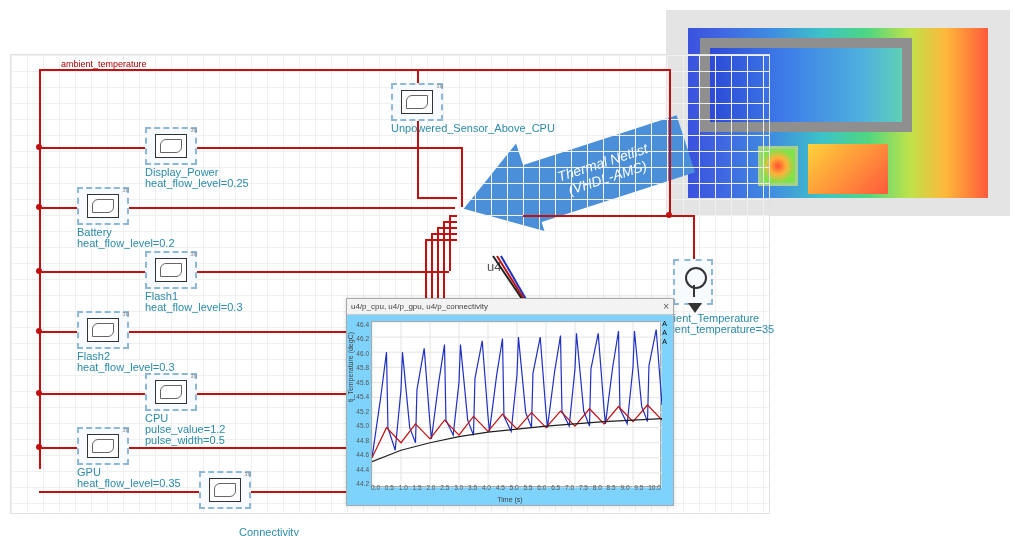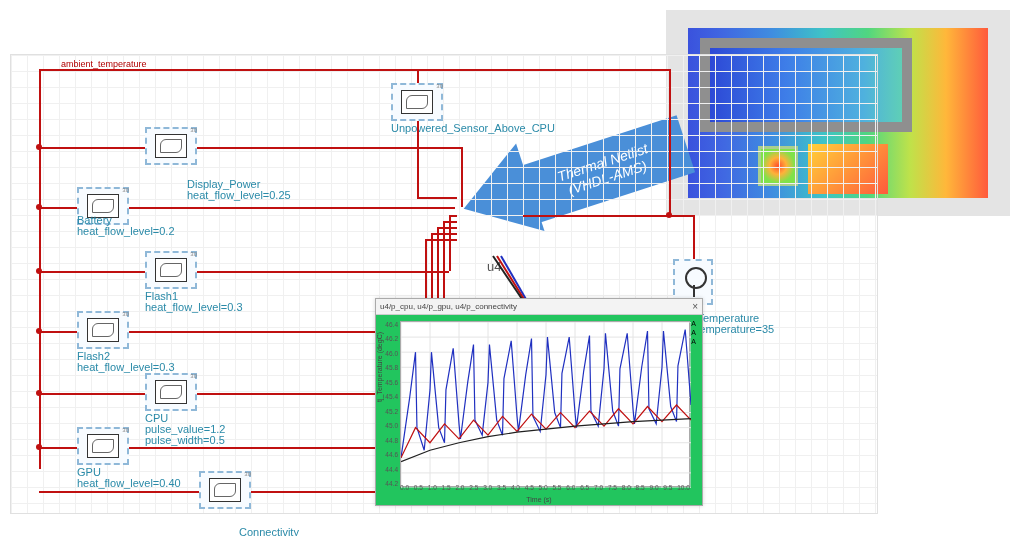--- a/index.html
+++ b/index.html
@@ -9,21 +9,21 @@
     background: #ffffff;
     position: relative;
     font-family: Arial, sans-serif;
     overflow: hidden;
   }
   
   .schematic {
     position: absolute;
     left: 10px;
     top: 54px;
-    width: 868px;
+    width: 760px;
     height: 460px;
     background:
       linear-gradient(to right, #f0f0f0 1px, transparent 1px) 0 0 / 16px 16px,
       linear-gradient(to bottom, #f0f0f0 1px, transparent 1px) 0 0 / 16px 16px,
       linear-gradient(to right, #e6e6e6 1px, transparent 1px) 0 0 / 64px 64px,
       linear-gradient(to bottom, #e6e6e6 1px, transparent 1px) 0 0 / 64px 64px;
     border: 1px solid #e0e0e0;
   }
   .ambient-label {
     position: absolute;
@@ -146,24 +146,23 @@
     width:0;height:0;
     border-left:7px solid transparent;
     border-right:7px solid transparent;
     border-top:10px solid #333;
   }
   
   .chart-win {
     position: absolute;
     width: 328px;
     height: 208px;
-    background: #22c55e;
+    background: #7dd3fc;
     border: 1px solid #aaa;
     box-shadow: 0 0 4px rgba(0,0,0,0.15);
-    margin-left: 29px;
   }
   .chart-win .titlebar {
     height: 16px;
     display:flex;
     align-items:center;
     justify-content:space-between;
     padding:0 4px;
     font-size:8px;
     color:#444;
     border-bottom:1px solid #ccc;
@@ -325,32 +324,32 @@
     </div>
   <div class="blk-label" style="left:380px; top:68px;">Unpowered_Sensor_Above_CPU</div>
   <div class="wire v" style="left:406px; top:14px; height:14px;"></div>
   <div class="wire v" style="left:406px; top:66px; height:76px;"></div>
   <div class="wire h" style="left:406px; top:142px; width:40px;"></div>
 
   <div class="srcblk" style="left:134px; top:72px;">
       <span class="tiny">30</span>
       <div class="inner"></div>
     </div>
-  <div class="blk-label" style="left:134px; top:124px;margin-left:42px;"><span>Display_Power</span>
+  <div class="blk-label" style="left:134px; top:112px;"><span>Display_Power</span>
 <span>heat_flow_level=0.25</span></div>
   <div class="wire h" style="left:28px; top:92px; width:106px;"></div>
   <div class="node" style="left:28px; top:92px;"></div>
   <div class="wire h" style="left:186px; top:92px; width:264px;"></div>
   <div class="wire v" style="left:450px; top:92px; height:60px;"></div>
 
   <div class="srcblk" style="left:66px; top:132px;">
       <span class="tiny">30</span>
       <div class="inner"></div>
     </div>
-  <div class="blk-label" style="left:66px; top:160px;"><span>Battery</span>
+  <div class="blk-label" style="left:66px; top:172px;"><span>Battery</span>
 <span>heat_flow_level=0.2</span></div>
   <div class="wire h" style="left:28px; top:152px; width:38px;"></div>
   <div class="node" style="left:28px; top:152px;"></div>
   <div class="wire h" style="left:118px; top:152px; width:326px;"></div>
 
   <div class="srcblk" style="left:134px; top:196px;">
       <span class="tiny">30</span>
       <div class="inner"></div>
     </div>
   <div class="blk-label" style="left:134px; top:236px;"><span>Flash1</span>
@@ -384,21 +383,21 @@
   <div class="node" style="left:28px; top:338px;"></div>
   <div class="wire h" style="left:186px; top:338px; width:240px;"></div>
   <div class="wire v" style="left:426px; top:172px; height:166px;"></div>
   <div class="wire h" style="left:426px; top:172px; width:20px;"></div>
 
   <div class="srcblk" style="left:66px; top:372px;">
       <span class="tiny">30</span>
       <div class="inner"></div>
     </div>
   <div class="blk-label" style="left:66px; top:412px;"><span>GPU</span>
-<span>heat_flow_level=0.40</span></div>
+<span>heat_flow_level=0.35</span></div>
   <div class="wire h" style="left:28px; top:392px; width:38px;"></div>
   <div class="node" style="left:28px; top:392px;"></div>
   <div class="wire h" style="left:118px; top:392px; width:302px;"></div>
   <div class="wire v" style="left:420px; top:178px; height:214px;"></div>
   <div class="wire h" style="left:420px; top:178px; width:26px;"></div>
 
   <div class="srcblk" style="left:188px; top:416px;">
       <span class="tiny">30</span>
       <div class="inner"></div>
     </div>

